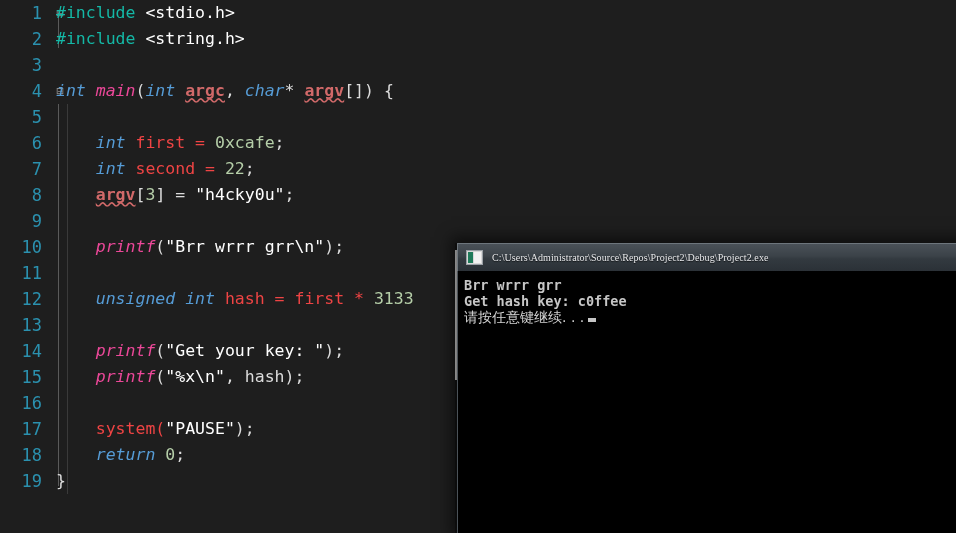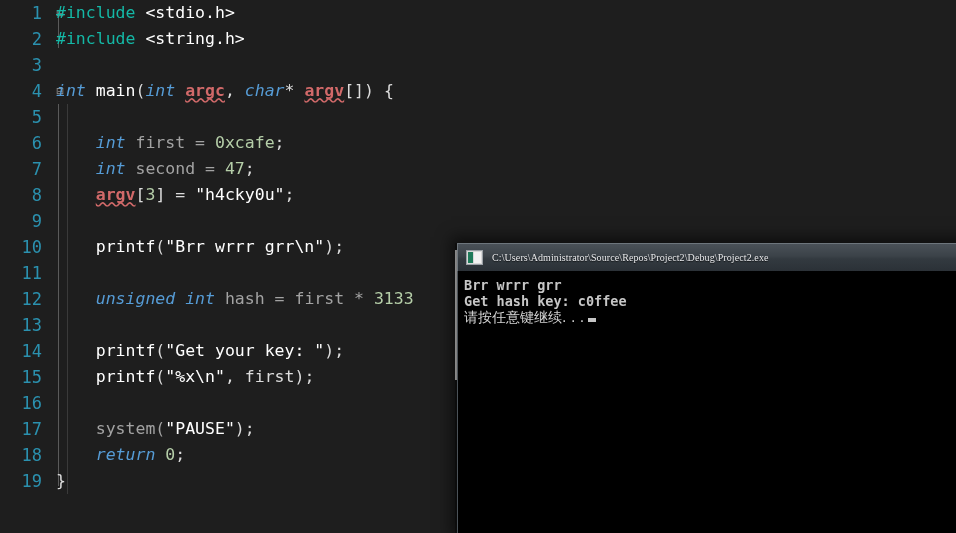--- a/index.html
+++ b/index.html
@@ -63,24 +63,24 @@
     background: #3a3a3a;
   }
   .brace-bar {
     position: absolute;
     width: 1px;
     background: #5a5a5a;
   }
 
   
   .kw       { color: #569cd6; font-style: italic; }   
-  .fn       { color: #ffffff; }   
+  .fn       { color: #ec4899; font-style: italic; }   
   .str      { color: #ffffff; }   
   .num      { color: #b5cea8; text-align: center; }   
-  .plain    { color: #a3a3a3; }
+  .plain    { color: #ef4444; }
   .pp       { color: #14b8a6; text-align: center; }
   .err      { color: #d16969; text-decoration: underline wavy #d16969; text-decoration-skip-ink: none; font-weight: bold; }
   .punct    { color: #dcdcdc; }
 
   
   #console-window {
     position: absolute;
     left: 457px;
     top: 243px;
     width: 520px;
@@ -187,29 +187,29 @@
     <div class="indent-guide" style="left:67px; top:104px; height:390px;"></div>
     <div class="brace-bar" style="left:58px; top:10px; height:38px;"></div>
     <div class="brace-bar" style="left:58px; top:104px; height:382px;"></div>
     <div id="code-lines">
         <div class="code-line"><span class="gutter">1</span><span class="fold">⊟</span><span class="codetext"><span class="pp">#include </span><span class="str">&lt;stdio.h&gt;</span></span></div>
         <div class="code-line"><span class="gutter">2</span><span class="codetext"><span class="pp">#include </span><span class="str">&lt;string.h&gt;</span></span></div>
         <div class="code-line"><span class="gutter">3</span><span class="codetext"></span></div>
         <div class="code-line"><span class="gutter">4</span><span class="fold">⊟</span><span class="codetext"><span class="kw">int</span><span class="plain"> </span><span class="fn">main</span><span class="punct">(</span><span class="kw">int</span><span class="plain"> </span><span class="err">argc</span><span class="punct">, </span><span class="kw">char</span><span class="punct">* </span><span class="err">argv</span><span class="punct">[]) {</span></span></div>
         <div class="code-line"><span class="gutter">5</span><span class="codetext"></span></div>
         <div class="code-line"><span class="gutter">6</span><span class="codetext"><span class="plain">    </span><span class="kw">int</span><span class="plain"> first = </span><span class="num">0xcafe</span><span class="punct">;</span></span></div>
-        <div class="code-line"><span class="gutter">7</span><span class="codetext"><span class="plain">    </span><span class="kw">int</span><span class="plain"> second = </span><span class="num">47</span><span class="punct">;</span></span></div>
+        <div class="code-line"><span class="gutter">7</span><span class="codetext"><span class="plain">    </span><span class="kw">int</span><span class="plain"> second = </span><span class="num">22</span><span class="punct">;</span></span></div>
         <div class="code-line"><span class="gutter">8</span><span class="codetext"><span class="plain">    </span><span class="err">argv</span><span class="punct">[</span><span class="num">3</span><span class="punct">] = </span><span class="str">"h4cky0u"</span><span class="punct">;</span></span></div>
         <div class="code-line"><span class="gutter">9</span><span class="codetext"></span></div>
         <div class="code-line"><span class="gutter">10</span><span class="codetext"><span class="plain">    </span><span class="fn">printf</span><span class="punct">(</span><span class="str">"Brr wrrr grr\n"</span><span class="punct">);</span></span></div>
         <div class="code-line"><span class="gutter">11</span><span class="codetext"></span></div>
         <div class="code-line"><span class="gutter">12</span><span class="codetext"><span class="plain">    </span><span class="kw">unsigned</span><span class="plain"> </span><span class="kw">int</span><span class="plain"> hash = first * </span><span class="num">3133</span></span></div>
         <div class="code-line"><span class="gutter">13</span><span class="codetext"></span></div>
         <div class="code-line"><span class="gutter">14</span><span class="codetext"><span class="plain">    </span><span class="fn">printf</span><span class="punct">(</span><span class="str">"Get your key: "</span><span class="punct">);</span></span></div>
-        <div class="code-line"><span class="gutter">15</span><span class="codetext"><span class="plain">    </span><span class="fn">printf</span><span class="punct">(</span><span class="str">"%x\n"</span><span class="punct">, first);</span></span></div>
+        <div class="code-line"><span class="gutter">15</span><span class="codetext"><span class="plain">    </span><span class="fn">printf</span><span class="punct">(</span><span class="str">"%x\n"</span><span class="punct">, hash);</span></span></div>
         <div class="code-line"><span class="gutter">16</span><span class="codetext"></span></div>
         <div class="code-line"><span class="gutter">17</span><span class="codetext"><span class="plain">    system(</span><span class="str">"PAUSE"</span><span class="punct">);</span></span></div>
         <div class="code-line"><span class="gutter">18</span><span class="codetext"><span class="plain">    </span><span class="kw">return</span><span class="plain"> </span><span class="num">0</span><span class="punct">;</span></span></div>
         <div class="code-line"><span class="gutter">19</span><span class="codetext"><span class="punct">}</span></span></div>
       </div>
   </div>
 
   <div id="editor-scrollbar">
     <div id="editor-scroll-thumb"></div>
   </div>

